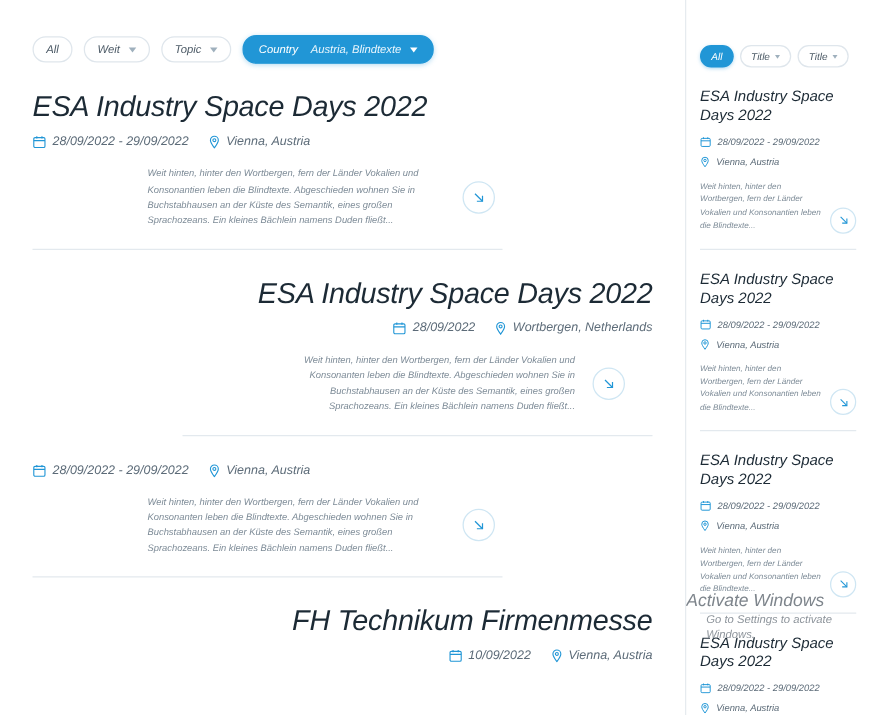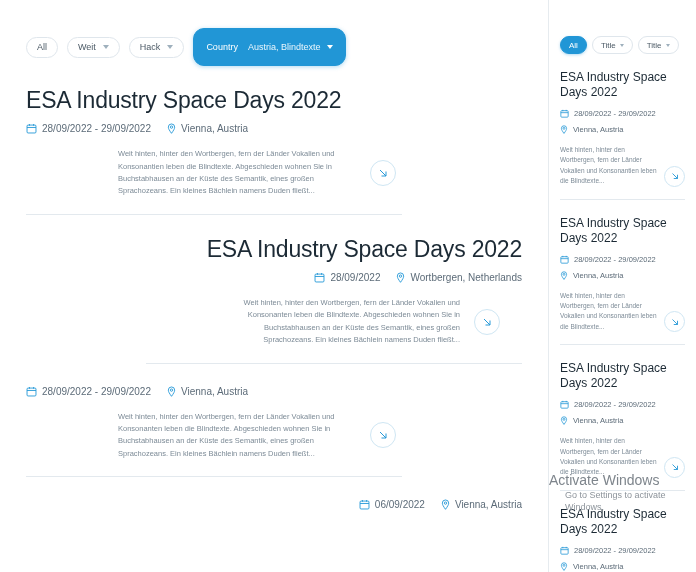--- a/index.html
+++ b/index.html
@@ -9,20 +9,21 @@
     background: #ffffff;
     font-family: "Liberation Sans", sans-serif;
     overflow: hidden;
   }
   .page {
     position: relative;
     width: 696px;
     height: 468px;
     background: #bef264;
     display: flex;
+    font-style: italic;
   }
 
   
   .wide-pane {
     position: relative;
     width: 548px;
     height: 572px;
     background: #ffffff;
     overflow: hidden;
   }
@@ -53,21 +54,21 @@
     border-right: 3px solid transparent;
     border-top: 4px solid #9fb0bd;
     margin-left: 1px;
   }
   .chip.active {
     background: #2196d6;
     border-color: #2196d6;
     color: #ffffff;
     font-size: 9px;
     height: 23px;
-    padding: 18px 12px;
+    padding: 3px 12px;
     box-shadow: 0 1px 4px rgba(33,150,214,0.35);
   }
   .chip.active .chip-val { color: #eaf6fd; margin-left: 4px; }
   .chip.active .caret { border-top-color: #ffffff; }
 
   .event {
     position: relative;
     padding: 0 26px;
     margin-top: 22px;
   }
@@ -240,21 +241,21 @@
 
     <div class="filter-bar">
       <div class="chip">
         <span>All</span>
       </div>
       <div class="chip">
         <span>Weit</span>
         <span class="caret"></span>
       </div>
       <div class="chip">
-        <span>Hack</span>
+        <span>Topic</span>
         <span class="caret"></span>
       </div>
       <div class="chip active">
         <span>Country</span>
         <span class="chip-val">Austria, Blindtexte</span>
         <span class="caret"></span>
       </div>
     </div>
 
     <div class="event left">
@@ -364,31 +365,32 @@
               <line x1="4" y1="4" x2="12" y2="12"></line>
               <polyline points="12,6 12,12 6,12"></polyline>
             </svg>
           </span>
         </div>
       </div>
       <div class="divider"></div>
     </div>
 
     <div class="event right">
+      <h2 class="event-title">FH Technikum Firmenmesse</h2>
       <div class="meta-row">
         <span class="meta-item">
           <span class="ico">
             <svg width="11" height="11" viewBox="0 0 16 16" fill="none" stroke="#2196d6" stroke-width="1.3">
               <rect x="1.5" y="3" width="13" height="11.5" rx="1.5"></rect>
               <line x1="1.5" y1="6.5" x2="14.5" y2="6.5"></line>
               <line x1="5" y1="1.5" x2="5" y2="4"></line>
               <line x1="11" y1="1.5" x2="11" y2="4"></line>
             </svg>
           </span>
-          <span>06/09/2022</span>
+          <span>10/09/2022</span>
         </span>
         <span class="meta-item">
           <span class="ico">
             <svg width="9" height="11" viewBox="0 0 12 16" fill="none" stroke="#2196d6" stroke-width="1.3">
               <path d="M6 15c3-4.2 4.6-6.7 4.6-9A4.6 4.6 0 0 0 1.4 6c0 2.3 1.6 4.8 4.6 9z"></path>
               <circle cx="6" cy="6" r="1.7"></circle>
             </svg>
           </span>
           <span>Vienna, Austria</span>
         </span>

